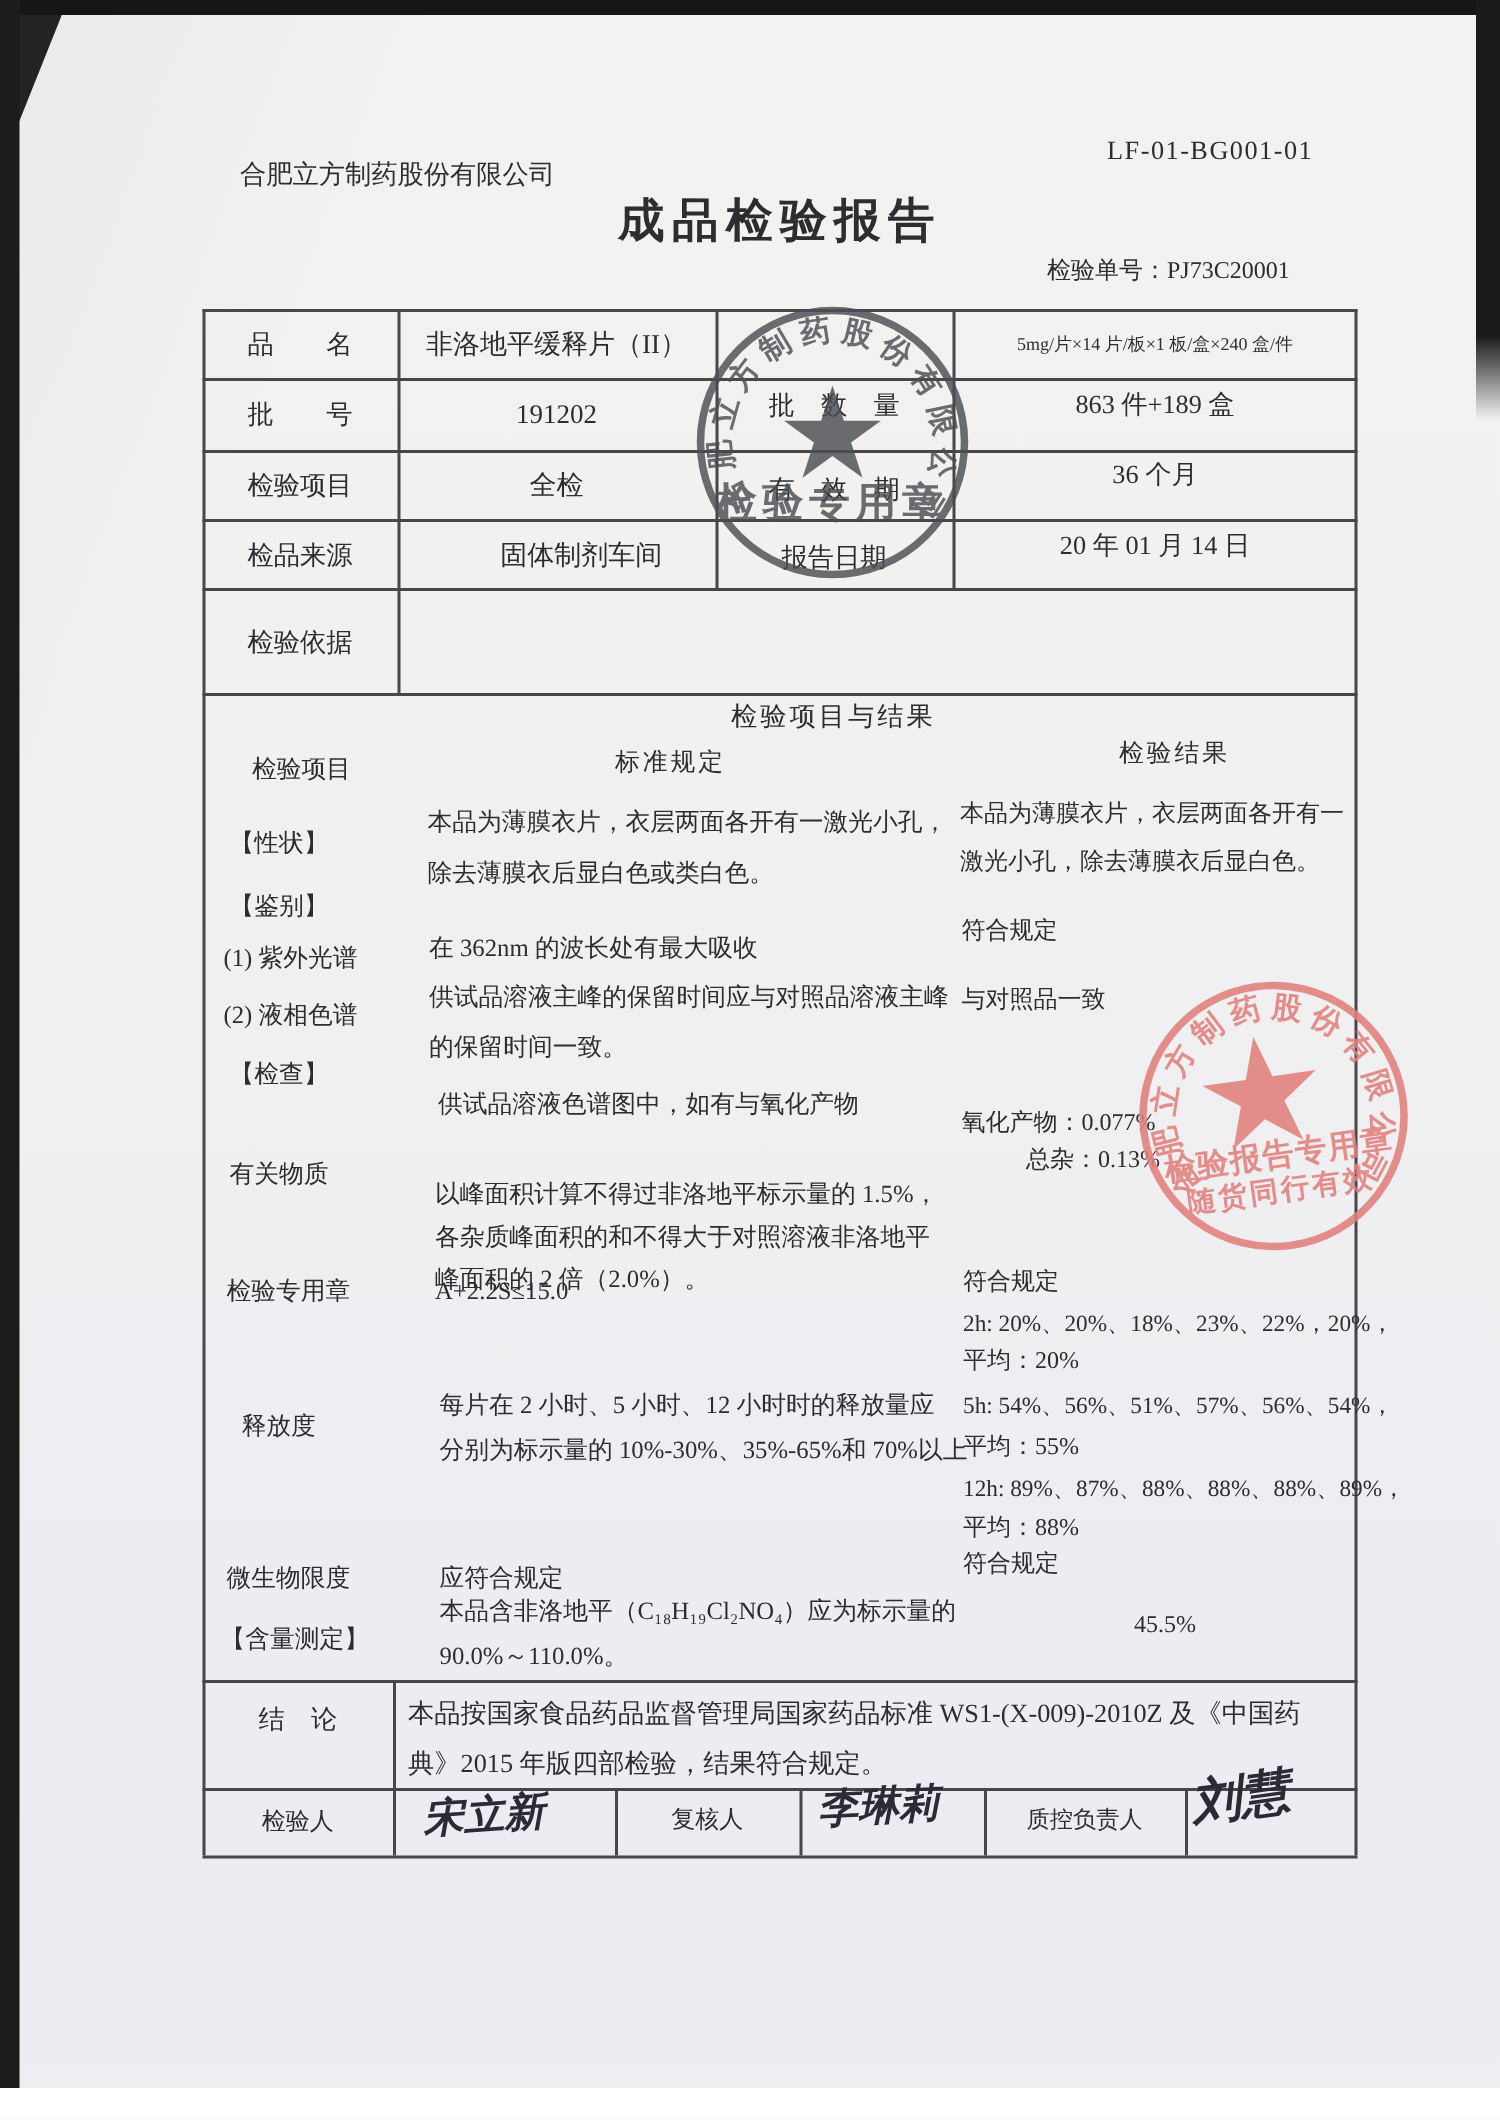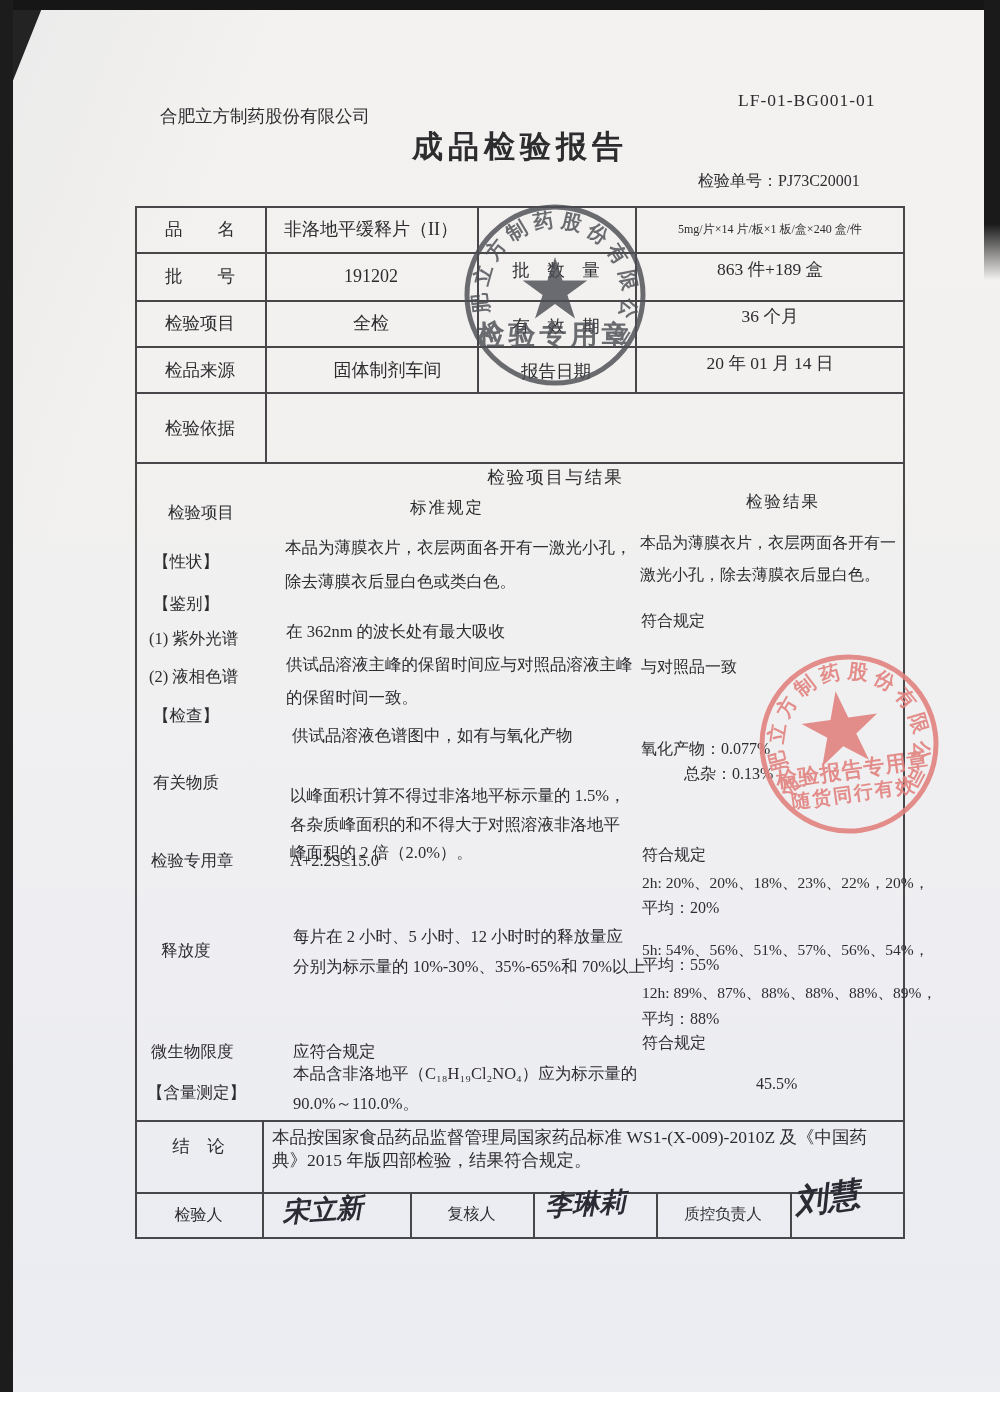--- a/index.html
+++ b/index.html
@@ -122,36 +122,36 @@
 
   <div class="t txt f165" style="left:151px;top:851px;">检验专用章</div>
   <div class="t txt f165" style="left:290px;top:851px;">A+2.2S≤15.0</div>
   <div class="t txt f16" style="left:642px;top:845px;">符合规定</div>
 
   <div class="t txt f15" style="left:642px;top:873px;">2h: 20%、20%、18%、23%、22%，20%，</div>
   <div class="t txt f16" style="left:642px;top:898px;">平均：20%</div>
   <div class="t txt f165" style="left:161px;top:941px;">释放度</div>
   <div class="t txt f165" style="left:293px;top:927px;">每片在 2 小时、5 小时、12 小时时的释放量应</div>
   <div class="t txt f165" style="left:293px;top:957px;">分别为标示量的 10%-30%、35%-65%和 70%以上</div>
-  <div class="t txt f15" style="left:642px;top:928px;margin-top:12px;">5h: 54%、56%、51%、57%、56%、54%，</div>
+  <div class="t txt f15" style="left:642px;top:928px;">5h: 54%、56%、51%、57%、56%、54%，</div>
   <div class="t txt f16" style="left:642px;top:955px;">平均：55%</div>
   <div class="t txt f15" style="left:642px;top:983px;">12h: 89%、87%、88%、88%、88%、89%，</div>
   <div class="t txt f16" style="left:642px;top:1009px;">平均：88%</div>
 
   <div class="t txt f165" style="left:151px;top:1042px;">微生物限度</div>
   <div class="t txt f165" style="left:293px;top:1042px;">应符合规定</div>
   <div class="t txt f16" style="left:642px;top:1033px;">符合规定</div>
 
   <div class="t txt f165" style="left:147px;top:1083px;">【含量测定】</div>
   <div class="t txt f165" style="left:293px;top:1064px;">本品含非洛地平（C₁₈H₁₉Cl₂NO₄）应为标示量的</div>
   <div class="t txt f165" style="left:293px;top:1094px;">90.0%～110.0%。</div>
   <div class="t txt f16" style="left:756px;top:1074px;">45.5%</div>
 
   <div class="t txt f17 c" style="left:135px;top:1136px;width:127px;">结　论</div>
-  <div class="t txt f17 wrap" style="left:272px;top:1126px;width:626px;line-height:23px;">本品按国家食品药品监督管理局国家药品标准 WS1-(X-009)-2010Z 及《中国药典》2015 年版四部检验，结果符合规定。</div>
+  <div class="t txt f17 wrap" style="left:272px;top:1126px;width:626px;line-height:33px;">本品按国家食品药品监督管理局国家药品标准 WS1-(X-009)-2010Z 及《中国药典》2015 年版四部检验，结果符合规定。</div>
 
   <div class="t txt f16 c" style="left:135px;top:1205px;width:127px;">检验人</div>
   <div class="sig" style="left:282px;top:1192px;font-size:27px;transform:rotate(-4deg);">宋立新</div>
   <div class="t txt f16 c" style="left:410px;top:1204px;width:123px;">复核人</div>
   <div class="sig" style="left:545px;top:1186px;font-size:27px;transform:rotate(-3deg);">李琳莉</div>
   <div class="t txt f15 c" style="left:656px;top:1204px;width:134px;">质控负责人</div>
   <div class="sig" style="left:794px;top:1176px;font-size:33px;transform:rotate(-8deg);">刘慧</div>
 
   <svg class="stamp stamp1" style="left:461px;top:201px;" width="188" height="188" viewBox="0 0 188 188">
     <circle cx="94" cy="94" r="88" fill="none" stroke="currentColor" stroke-width="5"></circle>

